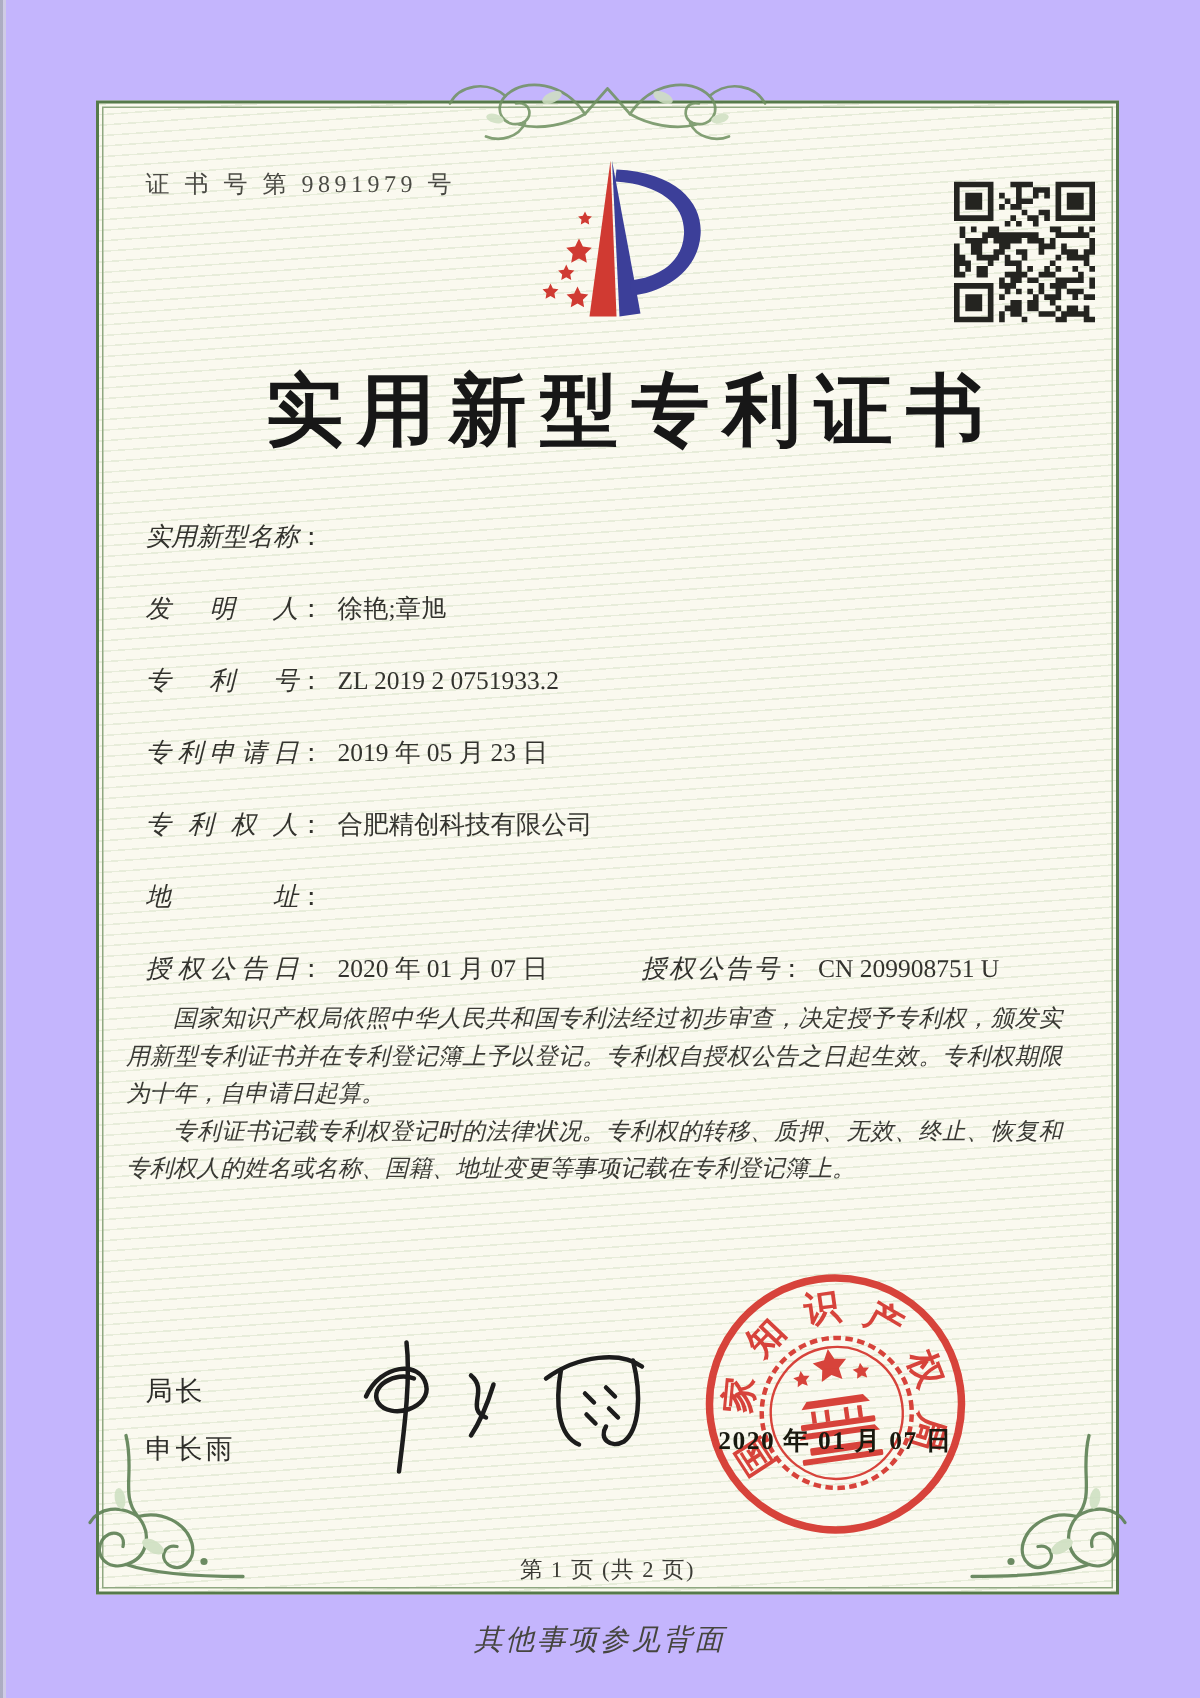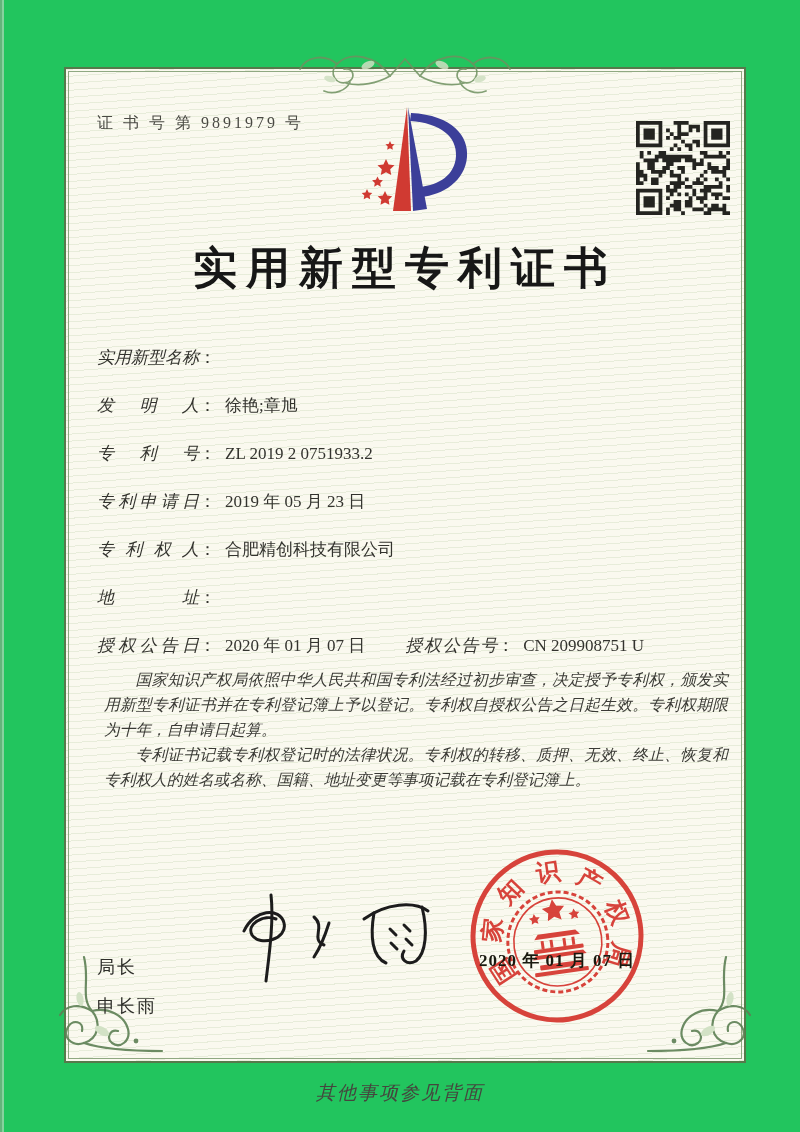--- a/index.html
+++ b/index.html
@@ -1,21 +1,21 @@
 <!DOCTYPE html>
 <html><head>
 <meta charset="utf-8">
 <style>
   * { margin:0; padding:0; box-sizing:border-box; }
   body {
     width:800px; height:1132px;
     font-family:"Liberation Serif","DejaVu Serif",serif;
     background:#fdfdfa; position:relative; overflow:hidden;
   }
-  .page { position:absolute; inset:0; background:#22c55e; }
+  .page { position:absolute; inset:0; background:#c4b5fd; }
   .left-scan-edge{
     position:absolute; left:0; top:0; width:8px; height:1132px;
     background:linear-gradient(90deg,#9aa694 0 2px,#d8ddd2 2px 4px,rgba(216,221,210,0) 4px);
     opacity:.55;
   }
   
   .frame{
     position:absolute; left:64px; top:67px; width:682px; height:996px;
     border:2px solid #567a4b;
     background:
@@ -24,40 +24,40 @@
   }
   .frame::before{
     content:""; position:absolute; inset:2px; border:1px solid #8fa881; pointer-events:none;
   }
   .cert-no{
     position:absolute; left:31px; top:44px; font-size:16px; letter-spacing:3px; color:#4a4a44;
   }
   .logo{ position:absolute; left:50%; margin-left:-68px; top:30px; width:136px; height:118px; }
   .qr{ position:absolute; left:570px; top:52px; width:94px; height:94px; }
   .title{
-    position:absolute; top:170px; left:0; width:100%; text-align:center;
-    font-size:44px; font-weight:bold; letter-spacing:9px; color:#171717; white-space:nowrap;
+    position:absolute; top:170px; left:16px; width:100%; text-align:center;
+    font-size:52px; font-weight:bold; letter-spacing:9px; color:#171717; white-space:nowrap;
   }
   .fields{ position:absolute; left:31px; top:278px; width:622px; font-size:17px; color:#33332e; }
   .row{ display:flex; margin-bottom:26px; line-height:22px; }
   .row .lab{
     display:inline-block; width:102px; text-align:justify; text-align-last:justify; flex:none;font-style:italic;
   }
   .row .colon{ flex:none; margin-right:9px; }
   .row .val{ flex:1; }
   .row .val.addr{ max-width:432px; }
-  .grant-pair2{ margin-left:40px; display:flex;align-items:flex-end; }
+  .grant-pair2{ margin-left:62px; display:flex;align-items:flex-end; }
   .grant-pair2 .lab{ width:92px; }
   .paras{
-    position:absolute; left:38px; top:598px; width:624px;
+    position:absolute; left:18px; top:598px; width:624px;
     font-size:15.7px; line-height:25px; color:#3a3a35; text-align:justify;
     font-style:italic;
   }
   .paras p{ text-indent:2em; }
-  .signoff{ position:absolute; left:31px; top:846px; font-size:18px; color:#2e2e2a;margin-top:40px; }
+  .signoff{ position:absolute; left:31px; top:846px; font-size:18px; color:#2e2e2a; }
   .signoff div{ margin-bottom:15px; letter-spacing:2px; }
   .signature{ position:absolute; left:150px; top:812px; width:240px; height:110px; }
   .seal{ position:absolute; left:402px; top:778px; width:178px; height:178px; transform:rotate(-8deg); opacity:.92; }
   .seal-date{
     position:absolute; left:402px; top:880px; width:178px; text-align:center;
     font-size:17px; font-weight:bold; color:#19190f; letter-spacing:1px; white-space:nowrap;
   }
   .page-info{
     position:absolute; top:968px; left:0; width:100%; text-align:center;
     font-size:15px; color:#3c3c36; letter-spacing:1px;
@@ -230,16 +230,17 @@
             <rect x="81" y="92" width="3" height="8"></rect>
           <rect x="94" y="92" width="3" height="8"></rect>
             <rect x="103" y="92" width="3" height="8"></rect>
           <path d="M66,90 h46 l-4,-5 h-38 Z"></path>
           <rect x="62" y="123" width="54" height="4" rx="1"></rect>
         </g>
       </g>
     </svg>
     <div class="seal-date">2020 年 01 月 07 日</div>
 
+    <div class="page-info">第 1 页 (共 2 页)</div>
   </div>
 
   <div class="back-note">其他事项参见背面</div>
 </div>
 
 </body></html>

